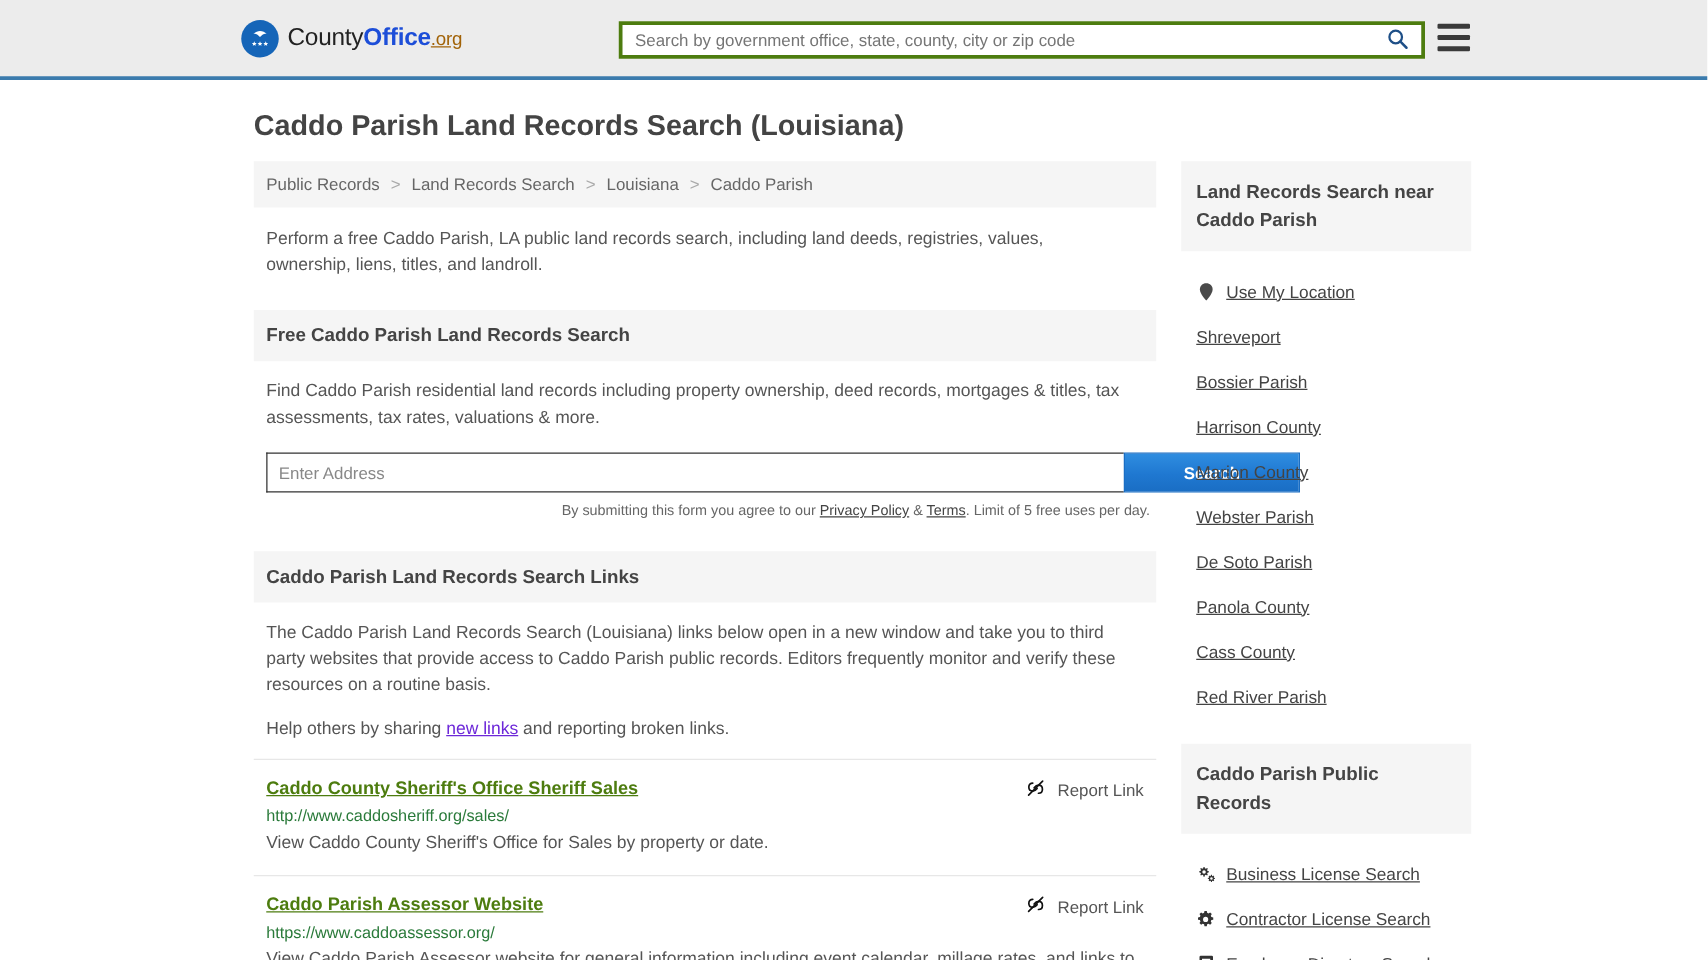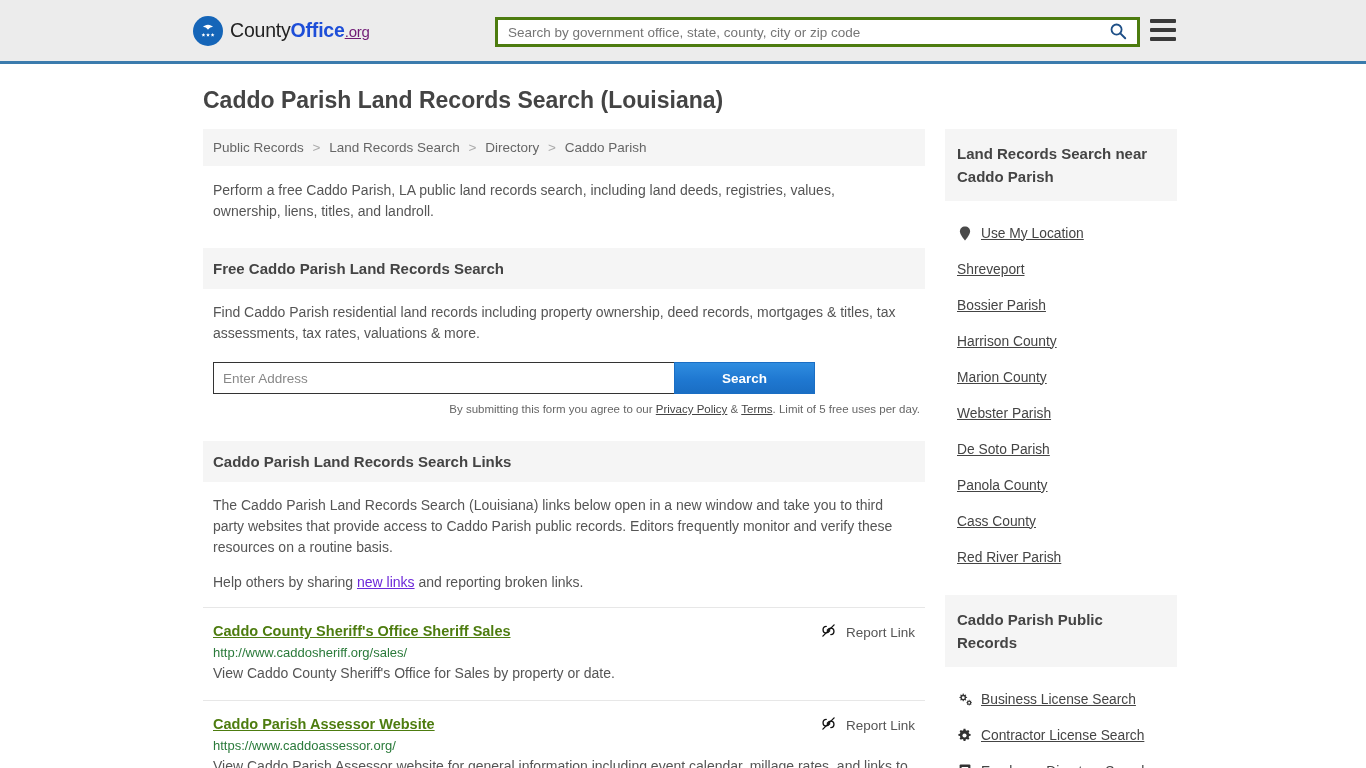--- a/index.html
+++ b/index.html
@@ -39,21 +39,21 @@
     flex: 0 0 30px;
   }
   .logo-text {
     font-size: 19.5px;
     letter-spacing: -0.2px;
     white-space: nowrap;
     font-family: "Liberation Sans", sans-serif;
   }
   .logo-text .t-county { color: #222222; }
   .logo-text .t-office { color: #1d4ed8; font-weight: bold; }
-  .logo-text .t-org { color: #701a75; font-size: 15px; text-decoration: underline; }
+  .logo-text .t-org { color: #a16207; font-size: 15px; text-decoration: underline; }
 
   .search-shell {
     position: absolute;
     left: 495px;
     top: 17px;
     width: 645px;
     height: 30px;
     background: #ffffff;
     border: 3px solid #4d7c0f;
     display: flex;
@@ -159,21 +159,21 @@
     line-height: 21px;
     color: #555555;
   }
   .sec-body p { margin: 0 0 14px 0; }
   .sec-body a { color: #6d28d9; }
 
   
   .addr-form {
     display: flex;
     margin: 18px 0 0 10px;
-    width: 602px;
+    width: 827px;
   }
   .addr-input {
     flex: 1;
     height: 32px;
     border: 1px solid #333333;
     border-right: 0;
     padding: 0 9px;
     font-size: 13.5px;
     color: #333;
     outline: none;
@@ -316,21 +316,21 @@
 
     <div class="cols">
 
       <div class="col-main">
 
         <div class="breadcrumb">
           <a href="#">Public Records</a>
           <span class="sep">&gt;</span>
           <a href="#">Land Records Search</a>
           <span class="sep">&gt;</span>
-          <a href="#">Directory</a>
+          <a href="#">Louisiana</a>
           <span class="sep">&gt;</span>
           <a href="#">Caddo Parish</a>
         </div>
 
         <div class="intro">Perform a free Caddo Parish, LA public land records search, including land deeds, registries, values, ownership, liens, titles, and landroll.</div>
 
         <div class="sec-head">Free Caddo Parish Land Records Search</div>
         <div class="sec-body">
           <p>Find Caddo Parish residential land records including property ownership, deed records, mortgages &amp; titles, tax assessments, tax rates, valuations &amp; more.</p>
         </div>

